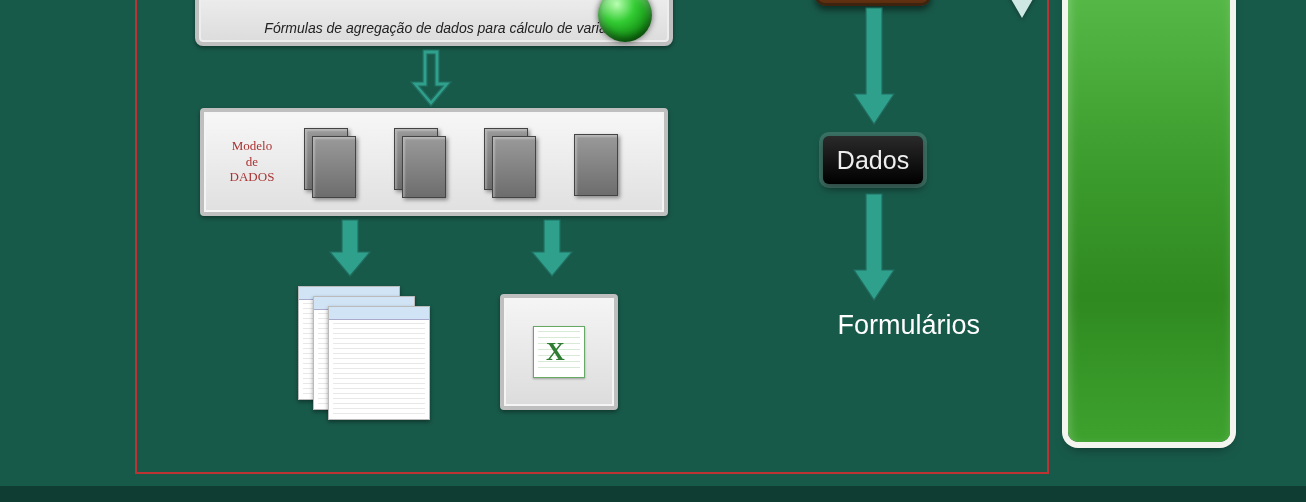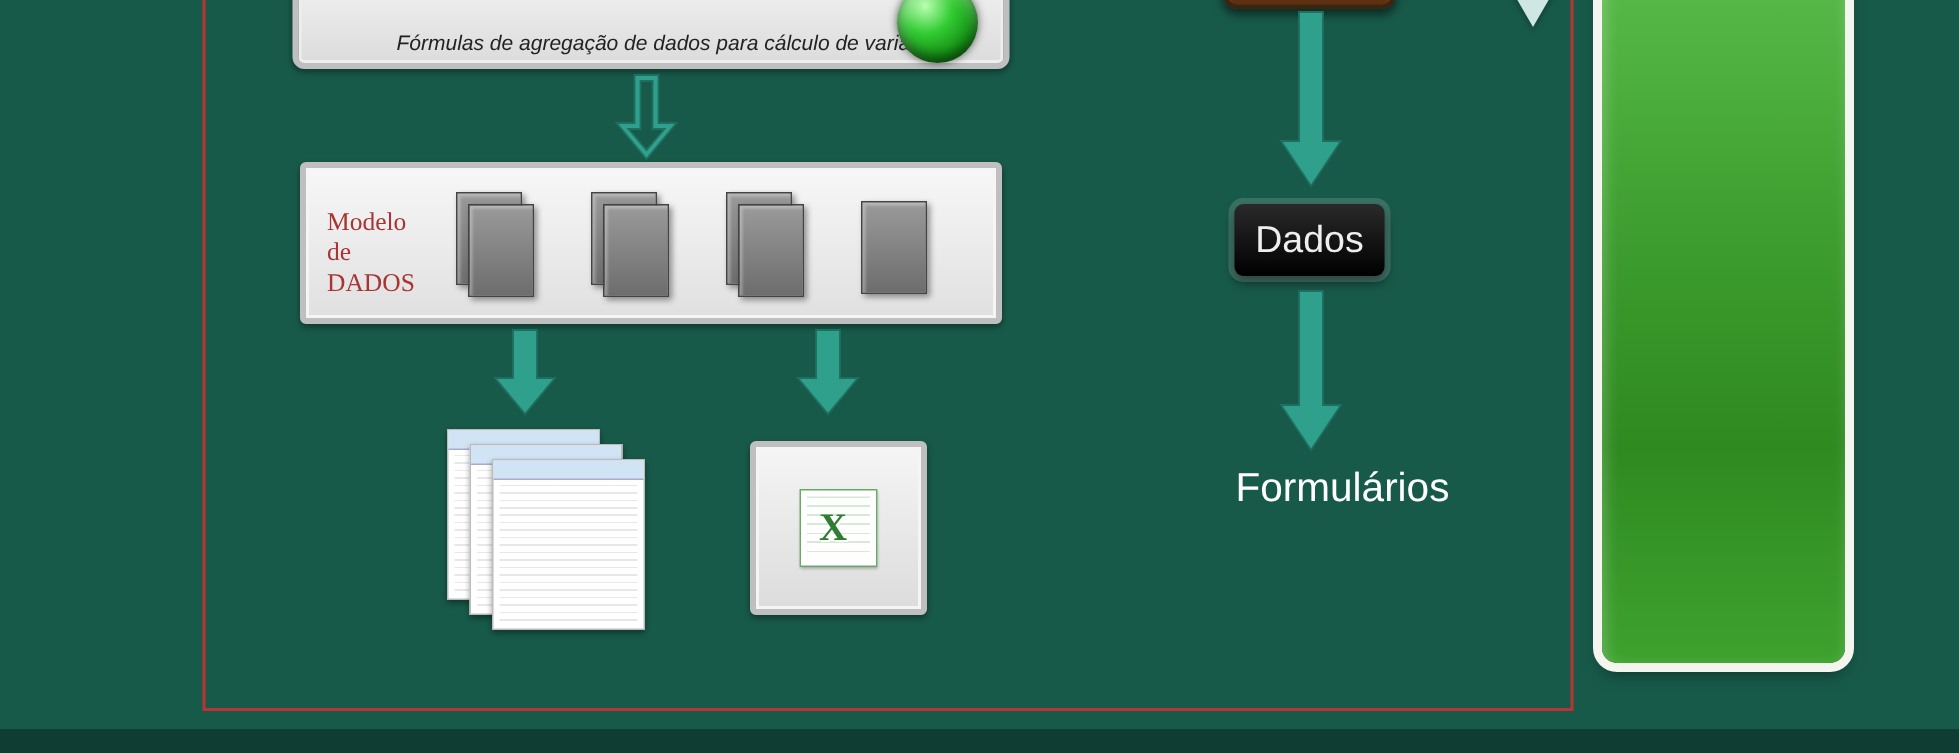--- a/index.html
+++ b/index.html
@@ -69,22 +69,22 @@
     background: linear-gradient(#f7f7f7, #e0e0e0);
     border: 4px solid #bfbfbf;
     border-radius: 4px;
     box-shadow: inset 0 0 0 2px #f5f5f5, 0 2px 4px rgba(0,0,0,0.4);
   }
   .model-label {
     position: absolute;
     left: 14px;
     top: 26px;
     width: 68px;
-    text-align: left;
-    font-size: 17px;
+    text-align: center;
+    font-size: 13px;
     color: #a33;
     line-height: 1.2;
     font-family: Georgia, serif;
   }
   .sheet-stack {
     position: absolute;
     top: 16px;
   }
   .sheet-stack .sheet {
     position: absolute;
@@ -203,21 +203,21 @@
     align-items: center;
     justify-content: center;
   }
   .formularios-label {
     position: absolute;
     left: 810px;
     top: 310px;
     color: #fff;
     font-size: 27px;
     width: 170px;
-    text-align: center;
+    text-align: right;
   }
 
   
   .green-panel {
     position: absolute;
     left: 1068px;
     top: -40px;
     width: 162px;
     height: 482px;
     border-radius: 10px;

